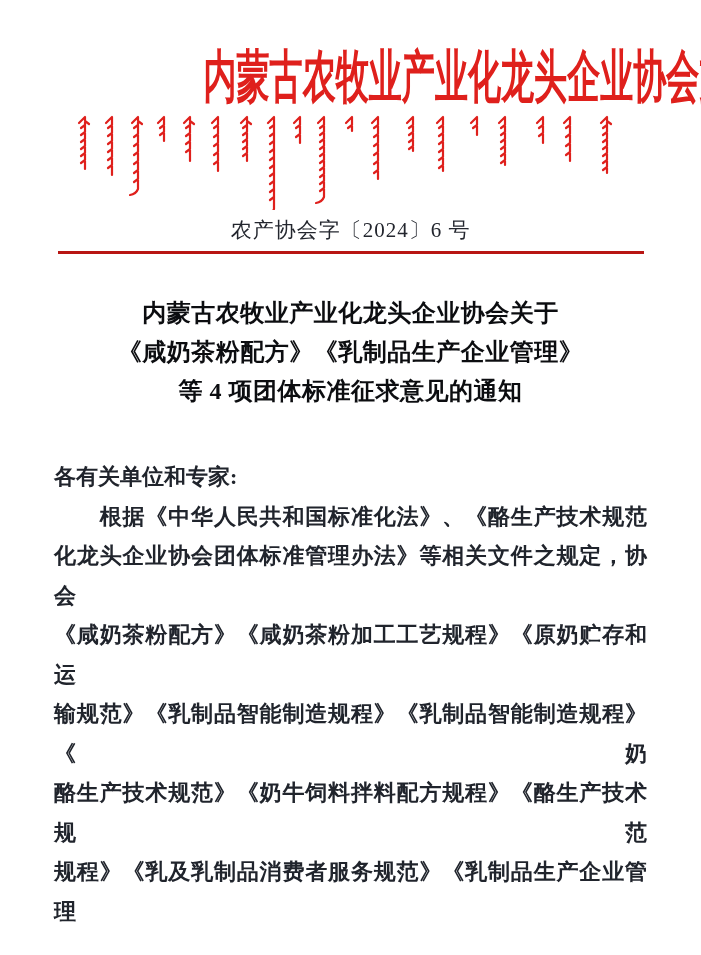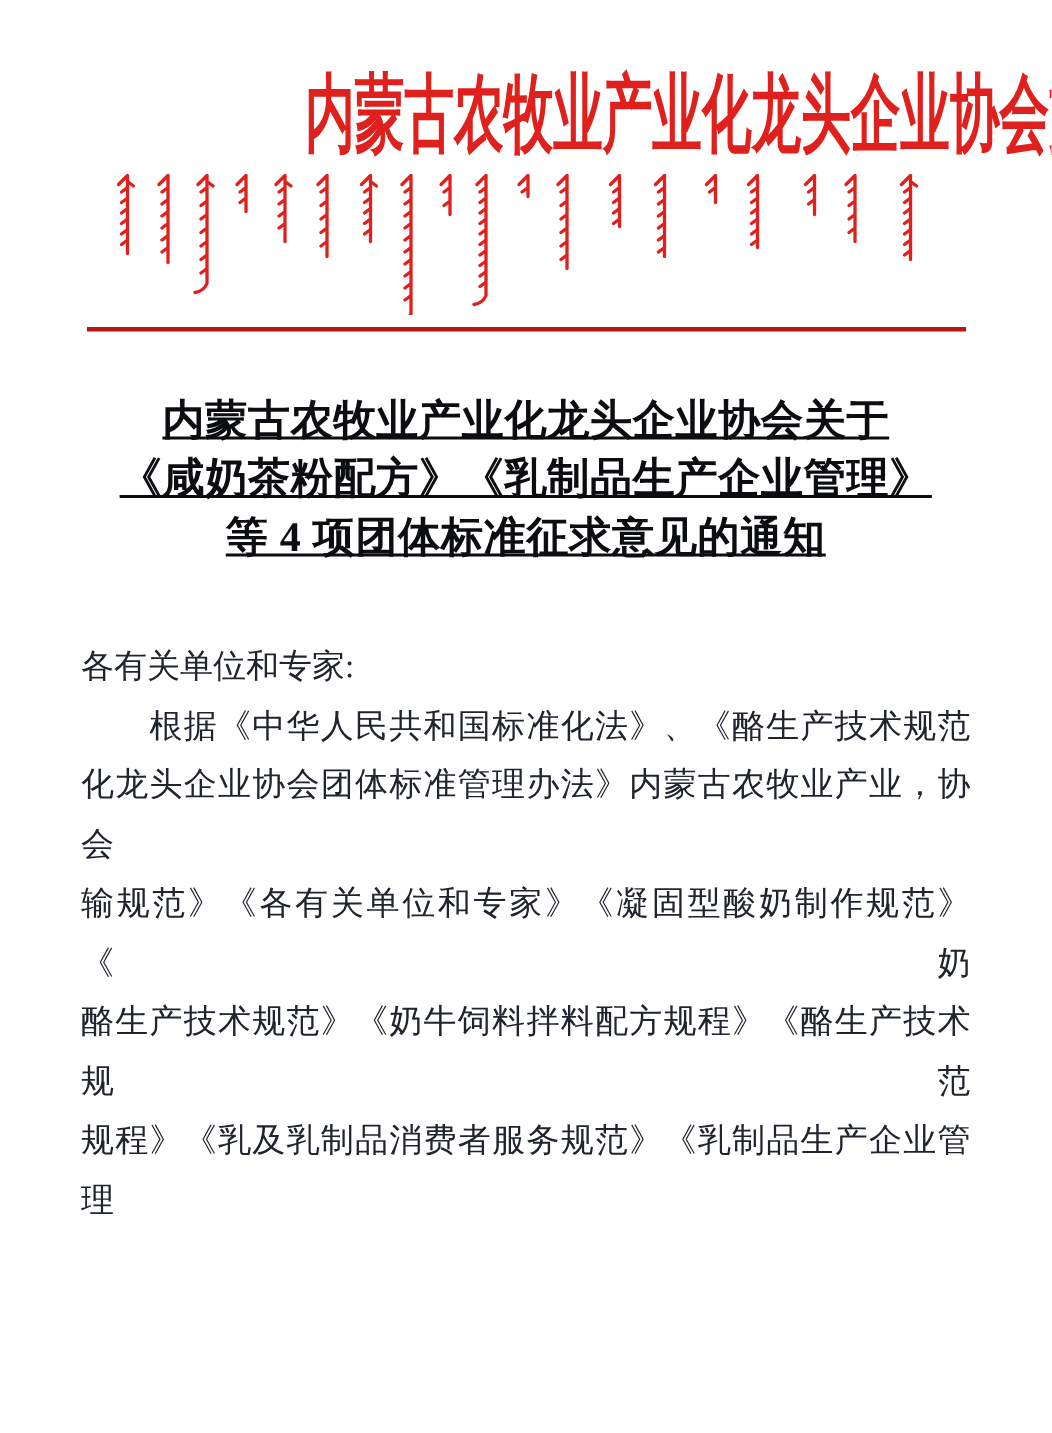--- a/index.html
+++ b/index.html
@@ -21,26 +21,26 @@
     transform:scaleX(0.58);transform-origin:50% 50%;
   }
   .mongolian{display:block;margin:4px auto 0;width:701px;height:96px;}
   .doc-number{
     margin-top:8px;text-align:center;font-size:21px;line-height:25px;
     color:#23262e;letter-spacing:1px;
   }
   .red-rule{width:586px;height:3px;background:var(--rule);margin:8px auto 0;}
   .notice-title{
     margin-top:40px;text-align:center;font-weight:bold;
-    font-size:28px;line-height:39px;color:var(--title-ink);letter-spacing:0.5px;text-decoration:underline;
+    font-size:24px;line-height:39px;color:var(--title-ink);letter-spacing:0.5px;
   }
   .body-text{
     width:593px;margin:46px auto 0;font-size:22px;line-height:39.5px;color:var(--ink);
   }
-  .body-line{white-space:pre-wrap;}
+  .body-line{white-space:pre-wrap;font-weight:bold;}
   .body-line.fill{text-align:justify;text-align-last:justify;}
 </style>
 </head>
 <body>
 
 <div class="page">
 
   <div class="org-wrap">
     <span class="org-inner">内蒙古农牧业产业化龙头企业协会文件</span>
   </div>
@@ -60,31 +60,33 @@
       <path d="M 372 9 L 378 3 M 378 3 V 65 M 378 11 l -4 3 M 378 20 l -4 3 M 378 29 l -4 3 M 378 38 l -4 3 M 378 47 l -4 3 M 378 56 l -4 3" fill="none" stroke="#df201c" stroke-width="2.2" stroke-linecap="round"></path>
       <path d="M 407 9 L 413 3 M 413 3 V 37 M 413 11 l -4 3 M 413 18 l -4 3 M 413 25 l -4 3 M 413 32 l -4 3" fill="none" stroke="#df201c" stroke-width="2.2" stroke-linecap="round"></path>
       <path d="M 437 9 L 443 3 M 443 3 V 57 M 443 11 l -4 3 M 443 19 l -4 3 M 443 27 l -4 3 M 443 35 l -4 3 M 443 43 l -4 3 M 443 51 l -4 3" fill="none" stroke="#df201c" stroke-width="2.2" stroke-linecap="round"></path>
       <path d="M 471 9 L 477 3 M 477 3 V 21 M 477 11 l -4 3" fill="none" stroke="#df201c" stroke-width="2.2" stroke-linecap="round"></path>
       <path d="M 499 9 L 505 3 M 505 3 V 51 M 505 11 l -4 3 M 505 18 l -4 3 M 505 25 l -4 3 M 505 32 l -4 3 M 505 39 l -4 3 M 505 46 l -4 3" fill="none" stroke="#df201c" stroke-width="2.2" stroke-linecap="round"></path>
       <path d="M 537 9 L 543 3 M 543 3 V 29 M 543 11 l -4 3 M 543 19 l -4 3" fill="none" stroke="#df201c" stroke-width="2.2" stroke-linecap="round"></path>
       <path d="M 564 9 L 570 3 M 570 3 V 47 M 570 11 l -4 3 M 570 20 l -4 3 M 570 29 l -4 3 M 570 38 l -4 3" fill="none" stroke="#df201c" stroke-width="2.2" stroke-linecap="round"></path>
       <path d="M 601 9 L 607 3 M 607 3 V 59 M 607 11 l -4 3 M 607 18 l -4 3 M 607 25 l -4 3 M 607 32 l -4 3 M 607 39 l -4 3 M 607 46 l -4 3 M 607 53 l -4 3 M 607 7 l 4 3" fill="none" stroke="#df201c" stroke-width="2.2" stroke-linecap="round"></path>
     </svg>
 
+  <div class="doc-number">农产协会字〔2024〕6 号</div>
 
   <div class="red-rule"></div>
 
   <div class="notice-title">
     <div>内蒙古农牧业产业化龙头企业协会关于</div>
     <div>《咸奶茶粉配方》《乳制品生产企业管理》</div>
     <div>等 4 项团体标准征求意见的通知</div>
   </div>
 
   <div class="body-text">
       <div class="body-line">各有关单位和专家:</div>
       <div class="body-line fill">　　根据《中华人民共和国标准化法》、《酪生产技术规范</div>
-      <div class="body-line fill">化龙头企业协会团体标准管理办法》内蒙古农牧业产业，协会</div>
-      <div class="body-line fill">输规范》《各有关单位和专家》《凝固型酸奶制作规范》《奶</div>
+      <div class="body-line fill">化龙头企业协会团体标准管理办法》等相关文件之规定，协会</div>
+      <div class="body-line fill">《咸奶茶粉配方》《咸奶茶粉加工工艺规程》《原奶贮存和运</div>
+      <div class="body-line fill">输规范》《乳制品智能制造规程》《乳制品智能制造规程》《奶</div>
       <div class="body-line fill">酪生产技术规范》《奶牛饲料拌料配方规程》《酪生产技术规范</div>
       <div class="body-line fill">规程》《乳及乳制品消费者服务规范》《乳制品生产企业管理</div>
     </div>
 
 </div>
 
 </body></html>

